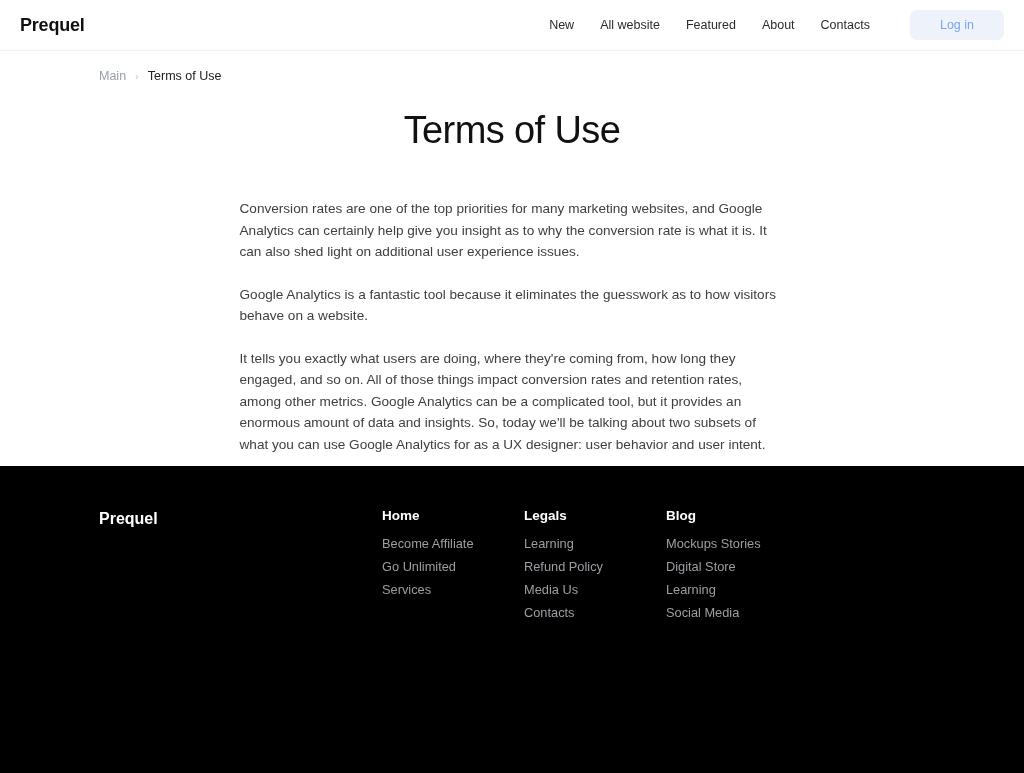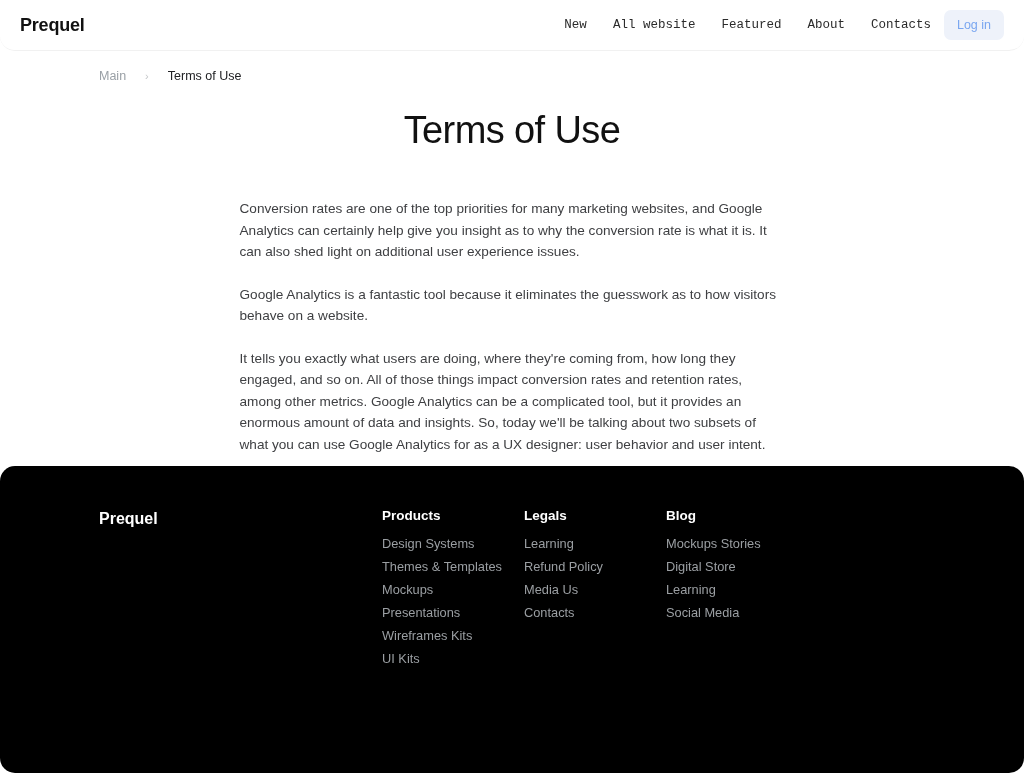--- a/index.html
+++ b/index.html
@@ -1,15 +1,15 @@
 <!DOCTYPE html>
 <html><head>
 <meta charset="utf-8">
 <style>
-  * { box-sizing: border-box; border-radius: 15px; }
+  * { box-sizing: border-box; }
   html, body { margin: 0; padding: 0; }
   body {
     width: 1024px;
     height: 773px;
     background: #ffffff;
     font-family: "Liberation Sans", sans-serif;
     overflow: hidden;
     color: #202124;
   }
 
@@ -34,40 +34,39 @@
     align-items: center;
     gap: 0px;
   }
   .nav-item {
     font-size: 12.5px;
     color: #2b2b2b;
     padding: 0 13px;
     line-height: 1;
     white-space: nowrap;
     cursor: pointer;
-    font-family: Liberation Mono, monospace;
   }
   .login-btn {
-    margin-left: 0;
+    margin-left: 27px;
     background: #eef2fa;
     color: #79a6f0;
     font-size: 12.5px;
     border: none;
     border-radius: 7px;
-    padding: 8px 13px;
+    padding: 8px 30px;
     font-family: "Liberation Sans", sans-serif;
     cursor: pointer;
   }
 
   
   .breadcrumb {
     padding: 18px 0 0 99px;
     display: flex;
     align-items: center;
-    gap: 19px;
+    gap: 9px;
     font-size: 12.5px;
   }
   .crumb-main { color: #9aa0a6; cursor: pointer; }
   .crumb-sep { color: #c4c7c9; font-size: 11px; }
   .crumb-current { color: #202124; }
 
   
   .main { padding: 0 0 0 0; }
   .page-title {
     text-align: center;
@@ -165,30 +164,27 @@
     <p>Google Analytics is a fantastic tool because it eliminates the guesswork as to how visitors behave on a website.</p>
     <p>It tells you exactly what users are doing, where they're coming from, how long they engaged, and so on. All of those things impact conversion rates and retention rates, among other metrics. Google Analytics can be a complicated tool, but it provides an enormous amount of data and insights. So, today we'll be talking about two subsets of what you can use Google Analytics for as a UX designer: user behavior and user intent.</p>
   </div>
 </div>
 
 <div class="footer">
   <div class="footer-inner">
     <div class="footer-brand">Prequel</div>
     <div class="footer-cols">
 
-
       <div class="footer-col">
-        <h4>Products</h4>
-        <a class="footer-link">Design Systems</a>
-        <a class="footer-link">Themes &amp; Templates</a>
-        <a class="footer-link">Mockups</a>
-        <a class="footer-link">Presentations</a>
-        <a class="footer-link">Wireframes Kits</a>
-        <a class="footer-link">UI Kits</a>
+        <h4>Home</h4>
+        <a class="footer-link">Become Affiliate</a>
+        <a class="footer-link">Go Unlimited</a>
+        <a class="footer-link">Services</a>
       </div>
+
 
       <div class="footer-col">
         <h4>Legals</h4>
         <a class="footer-link">Learning</a>
         <a class="footer-link">Refund Policy</a>
         <a class="footer-link">Media Us</a>
         <a class="footer-link">Contacts</a>
       </div>
 
       <div class="footer-col">

